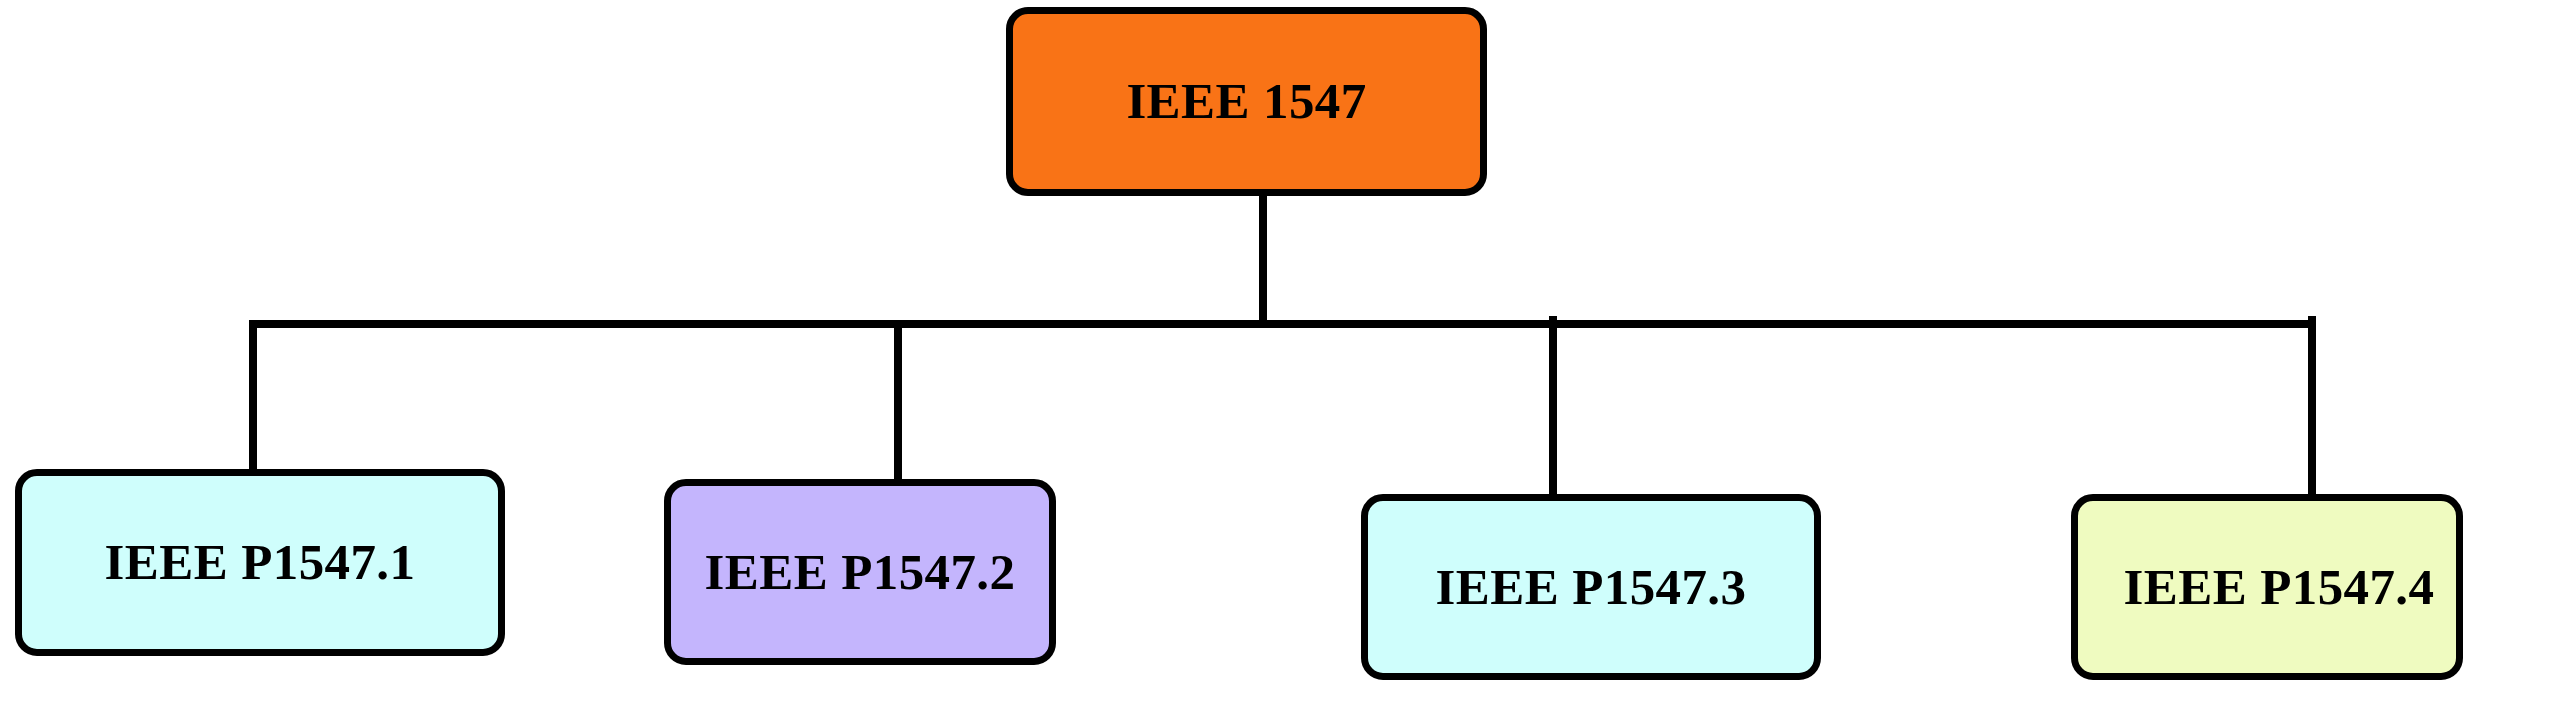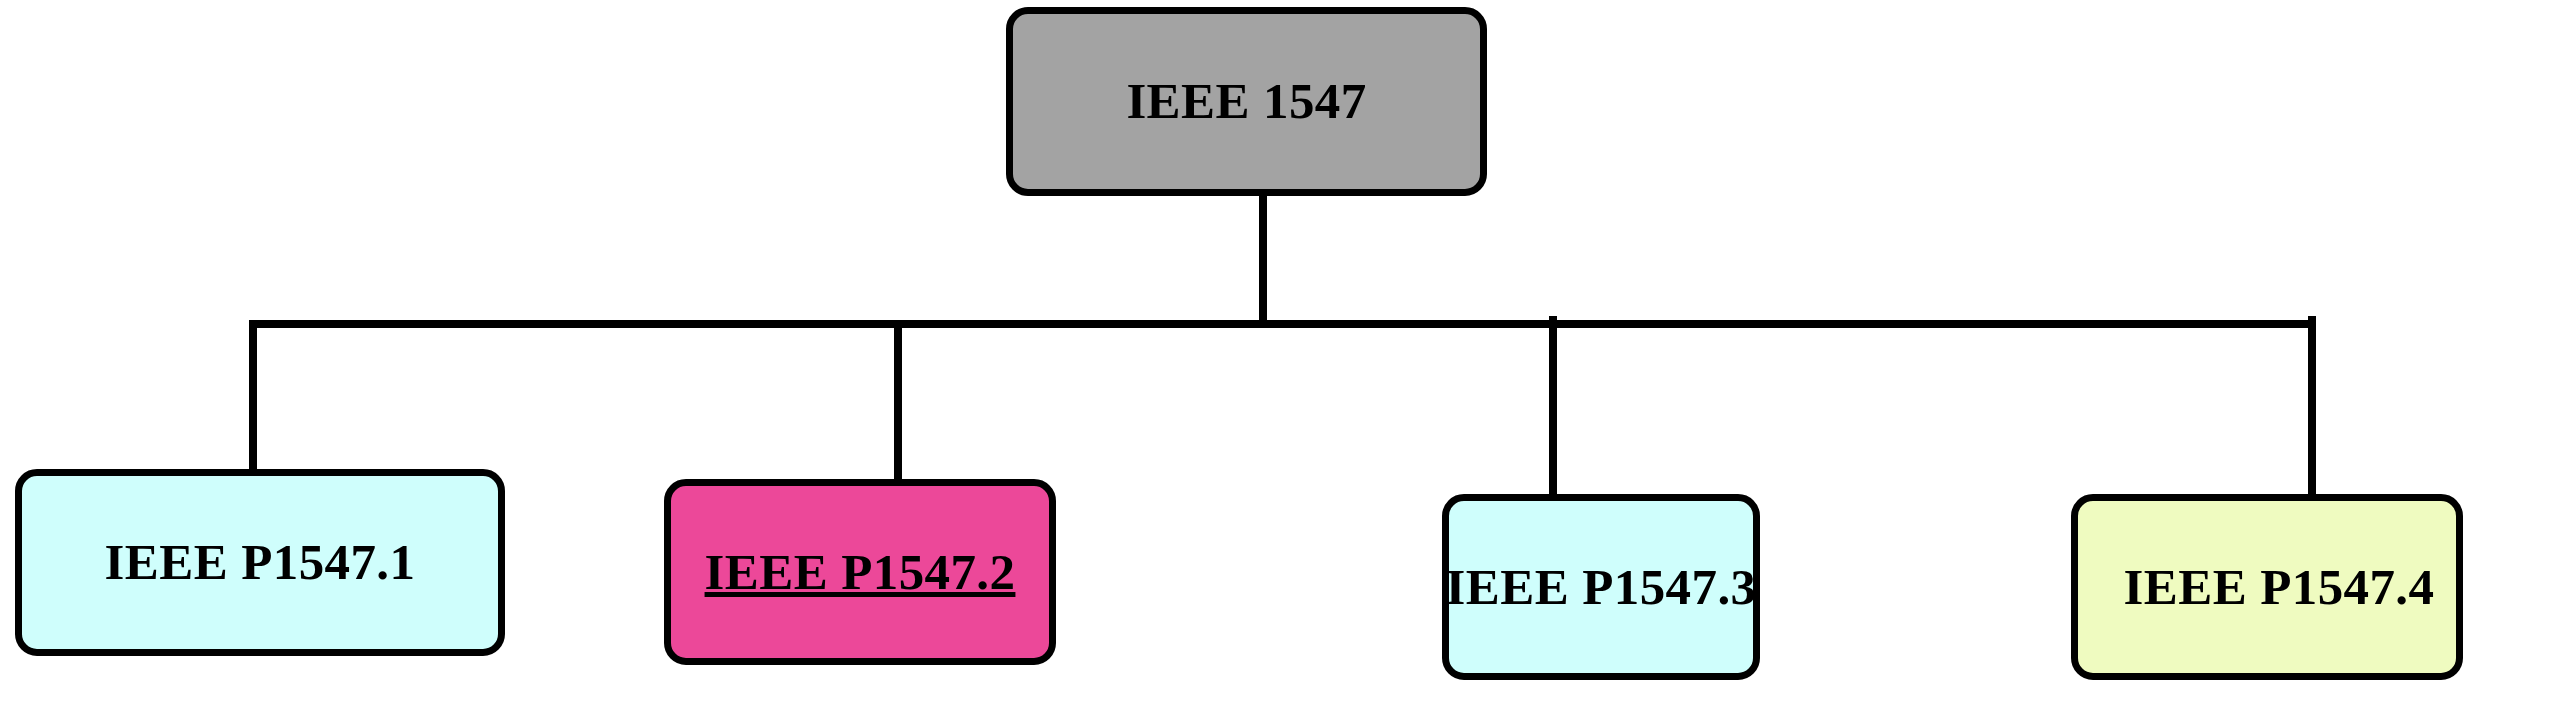--- a/index.html
+++ b/index.html
@@ -40,21 +40,21 @@
     font-size: 51px;
     line-height: 1;
     color: #000000;
     letter-spacing: 0.4px;
     white-space: nowrap;
   }
   
   #node-root      { left: 1006px; top: 6.7px;   width: 481px; height: 189px; }
   #node-p1547-1   { left: 15px;   top: 469px; width: 490px; height: 187px; align-items: center; }
   #node-p1547-2   { left: 664px;  top: 479px; width: 392px; height: 186px; }
-  #node-p1547-3   { left: 1442px; top: 494px; width: 318px; height: 186px; }
+  #node-p1547-3   { left: 1361px; top: 494px; width: 460px; height: 186px; }
   #node-p1547-4   { left: 2071px; top: 494px; width: 392px; height: 186px; }
 
   
   #edge-root-stem { left: 1259px; top: 192px; width: 7.6px;    height: 135px; }
   #edge-bus       { left: 252px;  top: 320px; width: 2063px; height: 7.6px; }
   #edge-to-1      { left: 249px;  top: 320px; width: 7.6px;    height: 153px; }
   #edge-to-2      { left: 894px; top: 320px; width: 7.6px;    height: 163px; }
   #edge-to-3      { left: 1549px; top: 316px; width: 7.6px;    height: 182px; }
   #edge-to-4      { left: 2308px; top: 316px; width: 7.6px;    height: 182px; }
 </style>
@@ -63,29 +63,29 @@
 
 <div id="diagram-canvas" style="background: rgb(255, 255, 255);">
 
   <div class="connector" id="edge-root-stem" style="background: rgb(0, 0, 0);"></div>
   <div class="connector" id="edge-bus" style="background: rgb(0, 0, 0);"></div>
   <div class="connector" id="edge-to-1" style="background: rgb(0, 0, 0);"></div>
   <div class="connector" id="edge-to-2" style="background: rgb(0, 0, 0);"></div>
   <div class="connector" id="edge-to-3" style="background: rgb(0, 0, 0);"></div>
   <div class="connector" id="edge-to-4" style="background: rgb(0, 0, 0);"></div>
 
-  <div class="node" id="node-root" style="background: #a3a3a3; border-color: rgb(0, 0, 0);">
+  <div class="node" id="node-root" style="background: #f97316; border-color: rgb(0, 0, 0);">
     <span class="node-label" style="color: rgb(0, 0, 0);">IEEE 1547</span>
   </div>
 
   <div class="node" id="node-p1547-1" style="background: rgb(207, 254, 252); border-color: rgb(0, 0, 0);">
     <span class="node-label" style="color: rgb(0, 0, 0);">IEEE P1547.1</span>
   </div>
 
-  <div class="node" id="node-p1547-2" style="background: #ec4899; border-color: rgb(0, 0, 0); text-decoration: underline;">
+  <div class="node" id="node-p1547-2" style="background: #c4b5fd; border-color: rgb(0, 0, 0);">
     <span class="node-label" style="color: rgb(0, 0, 0);">IEEE P1547.2</span>
   </div>
 
   <div class="node" id="node-p1547-3" style="background: rgb(207, 254, 252); border-color: rgb(0, 0, 0);">
     <span class="node-label" style="color: rgb(0, 0, 0);">IEEE P1547.3</span>
   </div>
 
   <div class="node" id="node-p1547-4" style="background: rgb(239, 251, 192); border-color: rgb(0, 0, 0);">
     <span class="node-label" style="color: rgb(0, 0, 0); margin-left: 24px;">IEEE P1547.4</span>
   </div>

